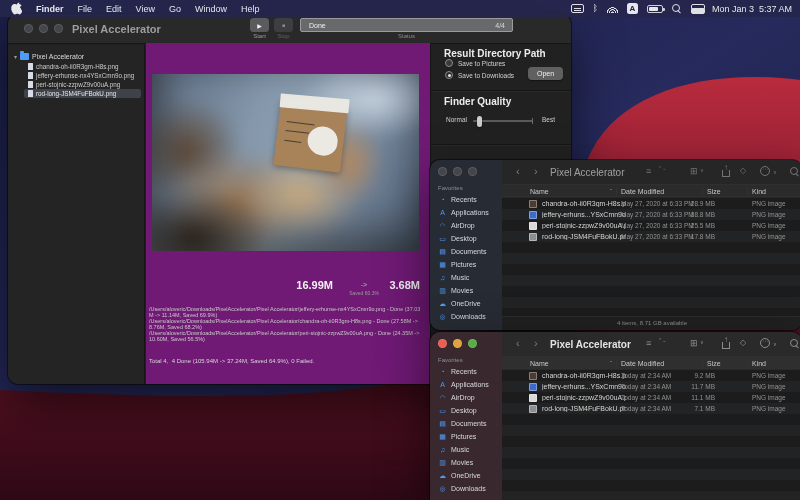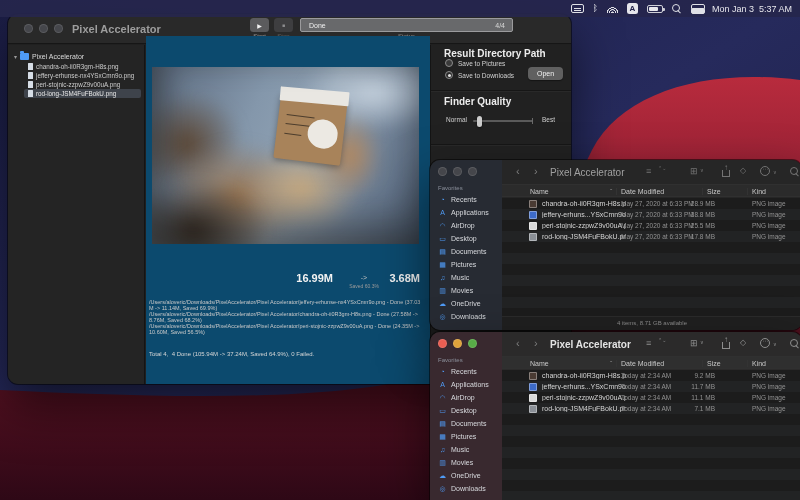--- a/index.html
+++ b/index.html
@@ -65,21 +65,21 @@
   .tree-root { display:flex; align-items:center; height:10px; padding-left:6px; gap:3px; font-size:7px; color:#dadada; }
   .caret { font-size:6px; color:#9a9a9a; }
   .folder { width:9px; height:7px; background:#4f9bf5; border-radius:1px; position:relative; }
   .folder::before { content:""; position:absolute; left:0; top:-1.5px; width:4px; height:2px; background:#4f9bf5; border-radius:1px 1px 0 0; }
   .tree-files { margin-top:1px; }
   .tree-file { display:flex; align-items:center; height:9px; margin:0 3px 0 16px; padding-left:4px; gap:3px;
     font-size:6.3px; color:#cdcdcd; border-radius:2px; white-space:nowrap; overflow:hidden; }
   .tree-file.selected { background:#3e434b; color:#e8e8e8; }
   .doc { width:5px; height:6.5px; background:#d6dde6; border-radius:0.5px; flex:0 0 auto; }
 
-  .app-content { position:absolute; left:138px; top:22px; width:284px; bottom:0; background:#0c4a6e; }
+  .app-content { position:absolute; left:138px; top:29px; width:284px; bottom:0; background:#701a75; }
   .photo { position:absolute; left:6px; top:31px; width:267px; height:177px; overflow:hidden;
     background:linear-gradient(115deg,#5d6d82 0%,#8497ab 35%,#90a2b4 55%,#64758b 85%,#4d5d72 100%); }
   .blob { position:absolute; border-radius:50%; filter:blur(7px); }
   .b-bow   { left:-8%; top:14%; width:42%; height:58%; background:radial-gradient(closest-side,#5c4734,#5c473400); transform:rotate(-18deg); }
   .b-hair  { left:6%; top:42%; width:52%; height:62%; background:radial-gradient(closest-side,#9c7650,#9c765000); }
   .b-body  { left:34%; top:44%; width:44%; height:50%; background:radial-gradient(closest-side,#c7a87d,#c7a87d00); }
   .b-arm   { left:62%; top:26%; width:24%; height:48%; background:radial-gradient(closest-side,#b3875c,#b3875c00); }
   .b-shade { left:-12%; top:62%; width:55%; height:60%; background:radial-gradient(closest-side,#33281f,#33281f00); }
   .b-blank { left:55%; top:-8%; width:55%; height:45%; background:radial-gradient(closest-side,#c4d0dc,#c4d0dc00); }
   .gift { position:absolute; left:47%; top:17%; width:25%; height:37%; background:#a8835a; transform:rotate(7deg); border-radius:2px; box-shadow:0 2px 6px rgba(30,25,20,.4); }
@@ -182,20 +182,33 @@
         <stop offset="0.3" stop-color="#8e1e32"></stop>
         <stop offset="1" stop-color="#2e0816"></stop>
       </linearGradient>
     </defs>
     <rect width="800" height="500" fill="url(#sky)"></rect>
     <path d="M520,230 C620,160 720,135 800,150 L800,90 C700,85 600,120 520,230 Z" fill="#2b2f68" opacity="0.35"></path>
     <path d="M0,390 C130,396 310,404 420,378 C520,355 548,238 592,150 C622,92 706,68 800,80 L800,500 L0,500 Z" fill="url(#ridge)"></path>
   </svg>
 
   <div class="menubar">
+    <div class="mb-left">
+      <svg class="apple" viewBox="0 0 11 13">
+        <path fill="#e8e8ea" d="M8.3 0.4c0.1 0.8-0.2 1.5-0.7 2.1-0.5 0.6-1.2 1-1.9 0.9-0.1-0.7 0.3-1.5 0.7-1.9C6.9 0.9 7.7 0.5 8.3 0.4Z"></path>
+        <path fill="#e8e8ea" d="M9.1 6.9c0-1.1 0.5-1.9 1.4-2.5C10 3.6 9.1 3.2 8.2 3.1 7.2 3 6.3 3.7 5.8 3.7 5.3 3.7 4.5 3.1 3.6 3.1 2.5 3.1 1.4 3.8 0.8 4.8-0.4 6.9 0.5 10 1.7 11.7c0.6 0.8 1.3 1.8 2.2 1.7 0.9 0 1.2-0.6 2.3-0.6 1.1 0 1.4 0.6 2.3 0.6 0.9 0 1.5-0.9 2.1-1.7 0.7-1 0.9-1.9 0.9-2 0 0-1.7-0.7-1.7-2.8Z" transform="translate(0,-1)"></path>
+      </svg>
+      <span class="mb-item">Finder</span>
+      <span class="mb-item">File</span>
+      <span class="mb-item">Edit</span>
+      <span class="mb-item">View</span>
+      <span class="mb-item">Go</span>
+      <span class="mb-item">Window</span>
+      <span class="mb-item">Help</span>
+    </div>
     <div class="mb-right">
       <span class="ic ic-kb"></span>
       <span class="ic ic-bt">ᛒ</span>
       <span class="ic ic-wifi"></span>
       <span class="ic ic-input">A</span>
       <span class="ic ic-batt"></span>
       <span class="ic mag" style="color:#dfe0e6"></span>
       <span class="ic ic-cc"></span>
       <span class="mb-clock">
         <span>Mon Jan 3</span>

